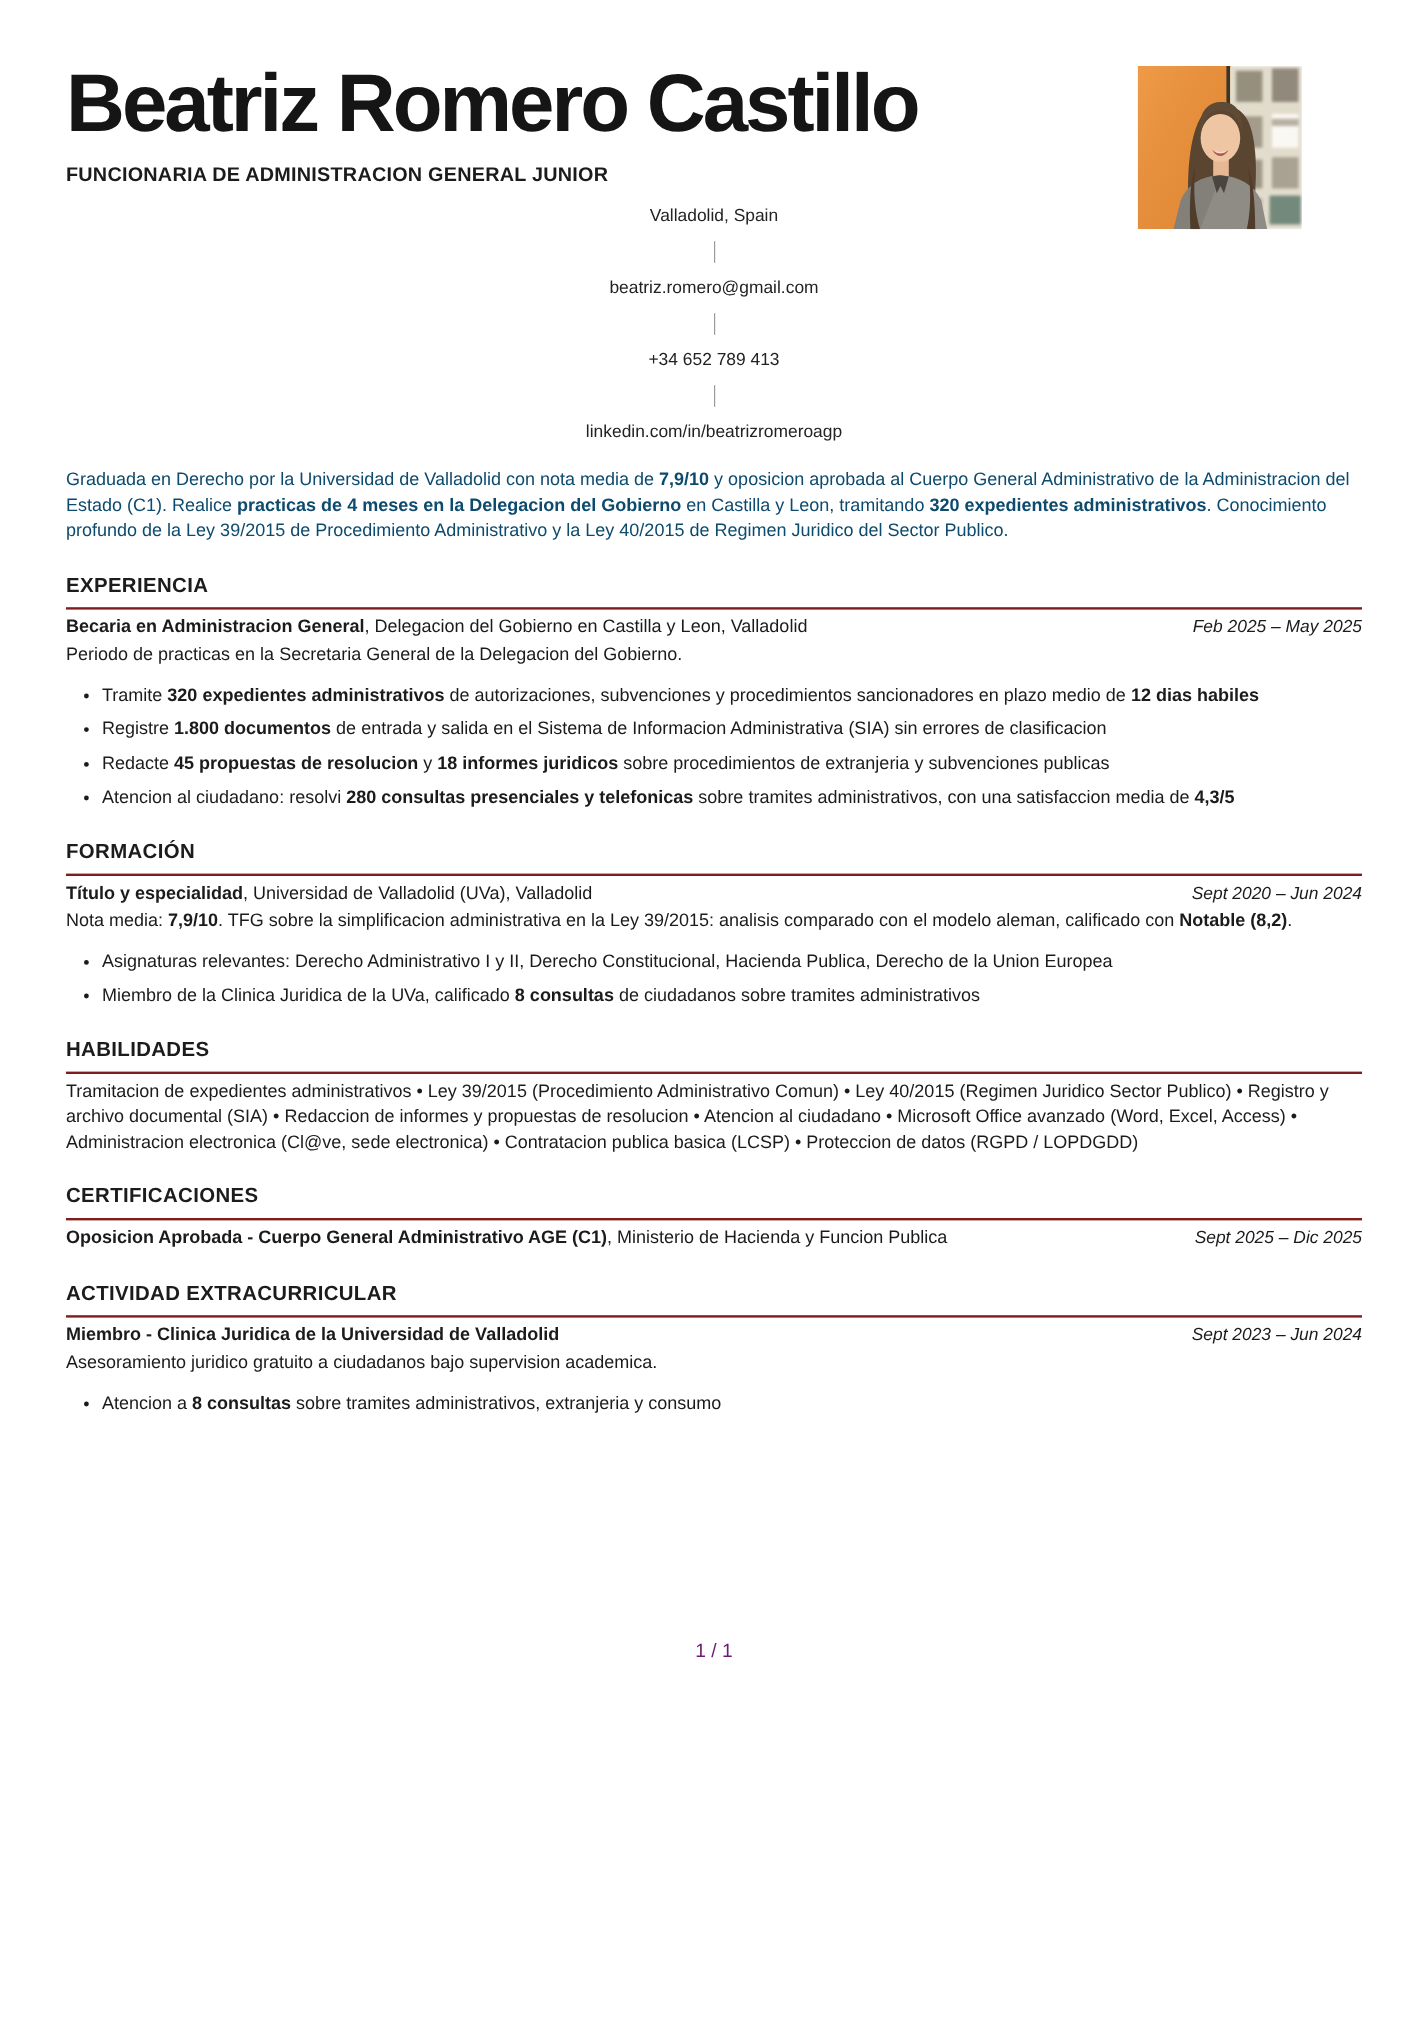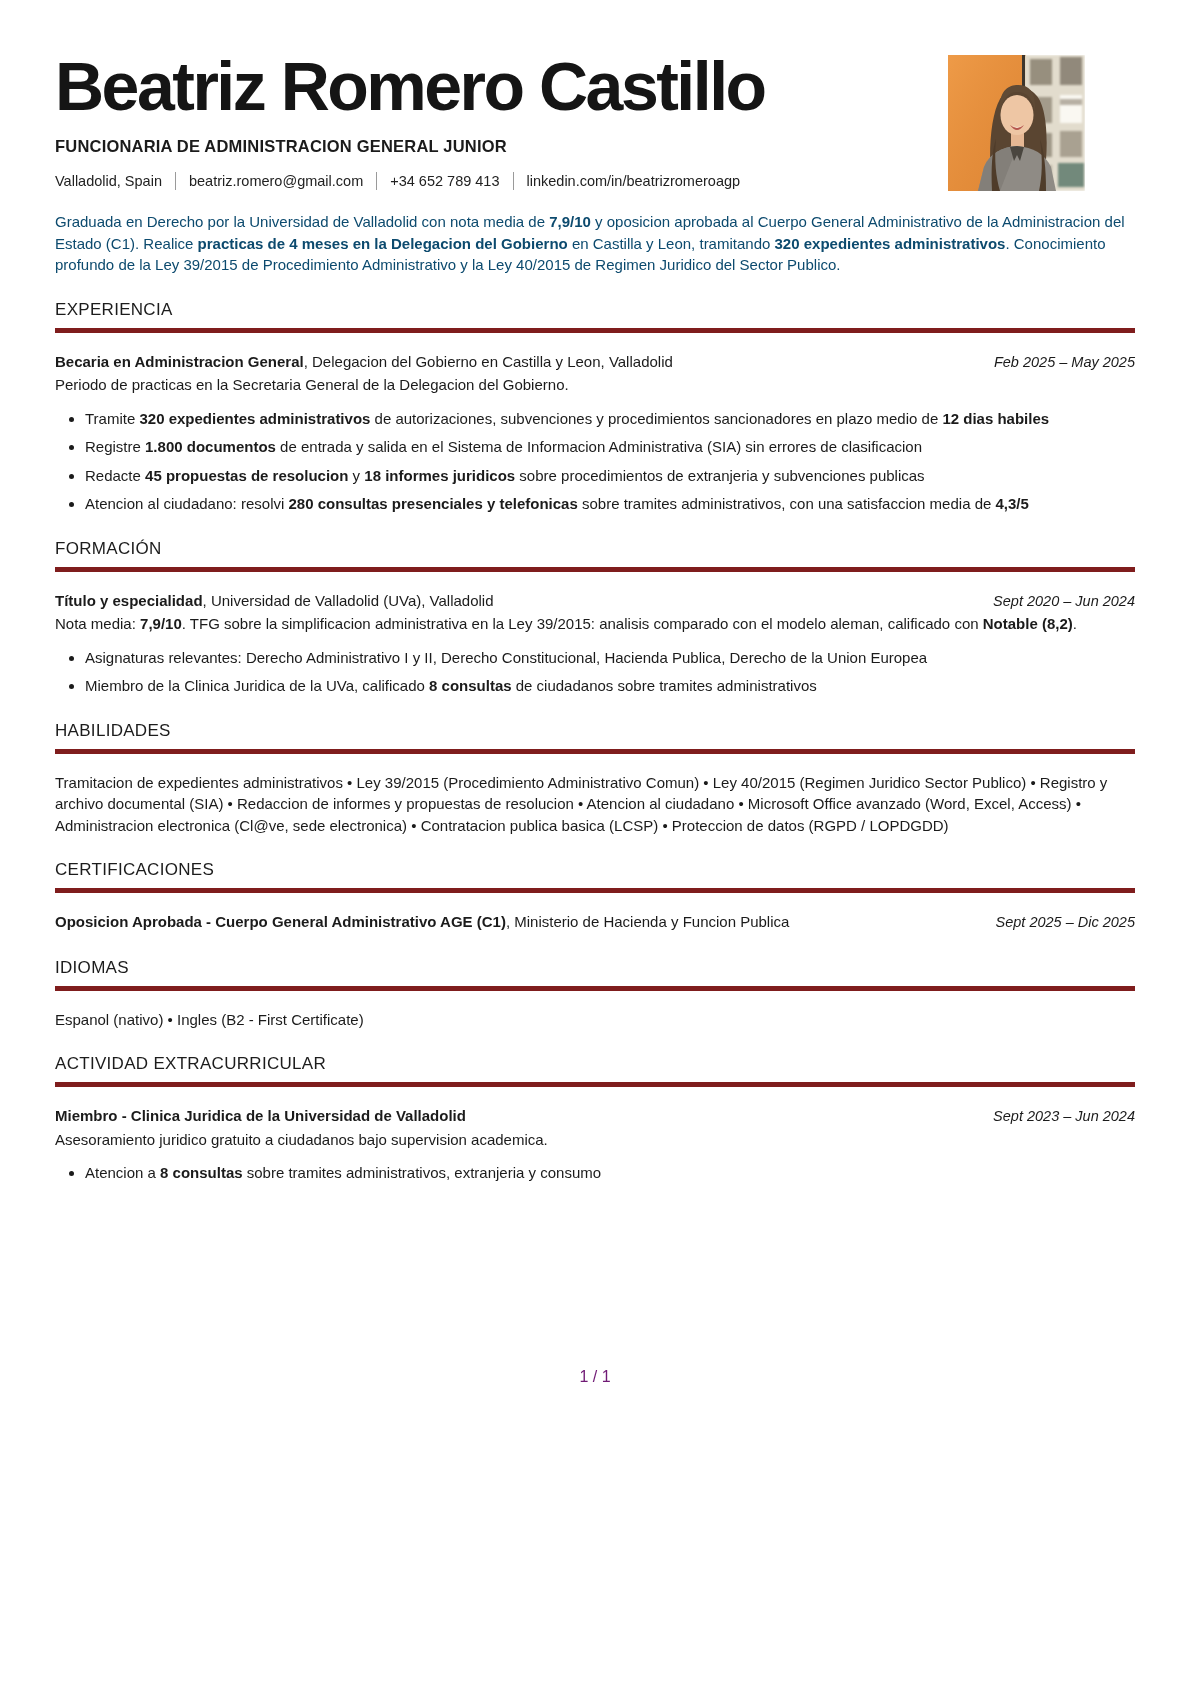--- a/index.html
+++ b/index.html
@@ -38,20 +38,21 @@
     letter-spacing: 0.2px;
     color: #1b1b1b;
   }
   .contact-row {
     margin-top: 16px;
     display: flex;
     align-items: center;
     gap: 13px;
     font-size: 14.5px;
     color: #222;
+    flex-direction: column;
   }
   .contact-sep {
     width: 1px; height: 18px;
     background: #9a9a9a;
     flex: 0 0 auto;
   }
   
   .photo {
     position: absolute;
     left: 948px; top: 55px;
@@ -63,26 +64,26 @@
   .summary {
     margin-top: 21px;
     font-size: 15px;
     line-height: 21.5px;
     color: #0c4a6e;
   }
   .b { font-weight: bold; }
   .section { margin-top: 24px; }
   .section-heading {
     font-size: 17px;
-    font-weight: normal;
+    font-weight: bold;
     letter-spacing: 0.3px;
     color: #1c1c1c;
     padding-bottom: 8px;
-    border-bottom: 5px solid #7f1d1d;
-    margin-bottom: 18px;
+    border-bottom: 2px solid #7f1d1d;
+    margin-bottom: 4px;
   }
   .entry-header {
     display: flex;
     justify-content: space-between;
     align-items: baseline;
     gap: 20px;
     font-size: 15px;
     line-height: 21.5px;
   }
   .entry-title { min-width: 0; }
@@ -227,24 +228,20 @@
     </div>
 
     <div class="section">
       <div class="section-heading">CERTIFICACIONES</div>
       <div class="entry-header">
         <div class="entry-title"><span class="b">Oposicion Aprobada - Cuerpo General Administrativo AGE (C1)</span><span>, Ministerio de Hacienda y Funcion Publica</span></div>
         <div class="entry-date">Sept 2025 – Dic 2025</div>
       </div>
     </div>
 
-    <div class="section">
-      <div class="section-heading">IDIOMAS</div>
-      <div class="plain-text">Espanol (nativo) • Ingles (B2 - First Certificate)</div>
-    </div>
 
     <div class="section">
       <div class="section-heading">ACTIVIDAD EXTRACURRICULAR</div>
       <div class="entry-header">
         <div class="entry-title"><span class="b">Miembro - Clinica Juridica de la Universidad de Valladolid</span></div>
         <div class="entry-date">Sept 2023 – Jun 2024</div>
       </div>
       <div class="entry-sub">Asesoramiento juridico gratuito a ciudadanos bajo supervision academica.</div>
       <ul class="bullets">
           <li><span>Atencion a </span><span class="b">8 consultas</span><span> sobre tramites administrativos, extranjeria y consumo</span></li>

